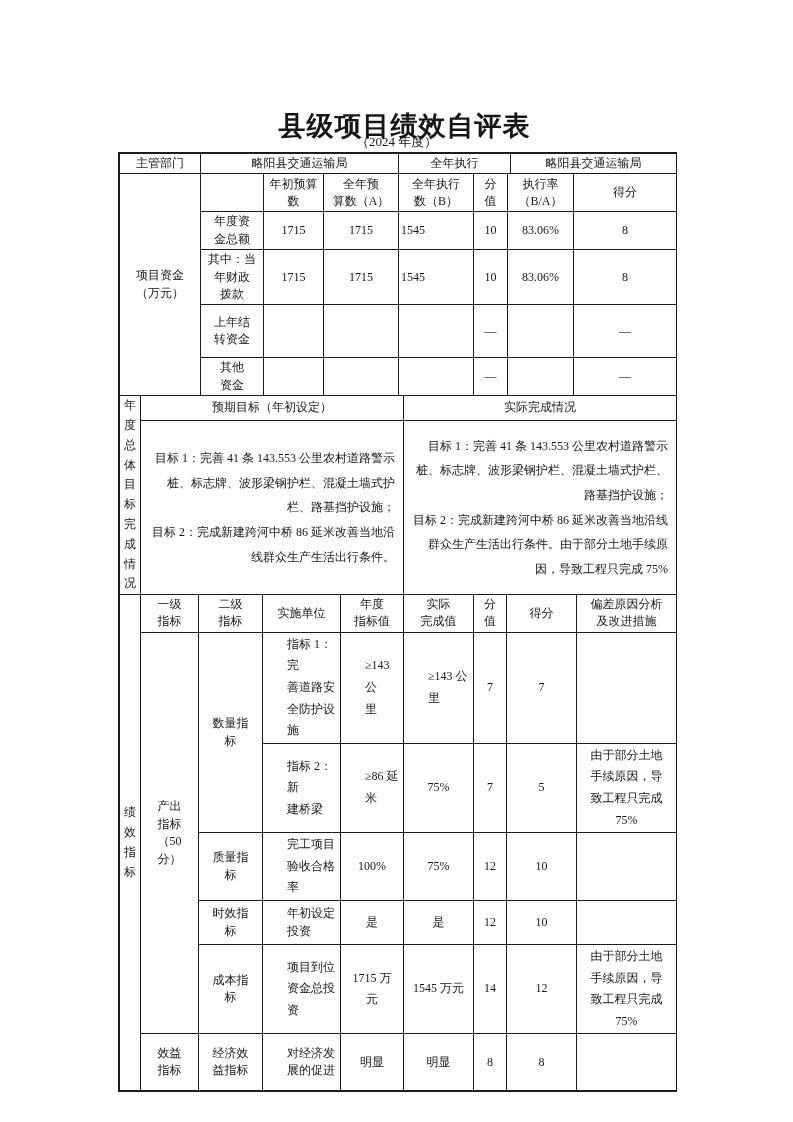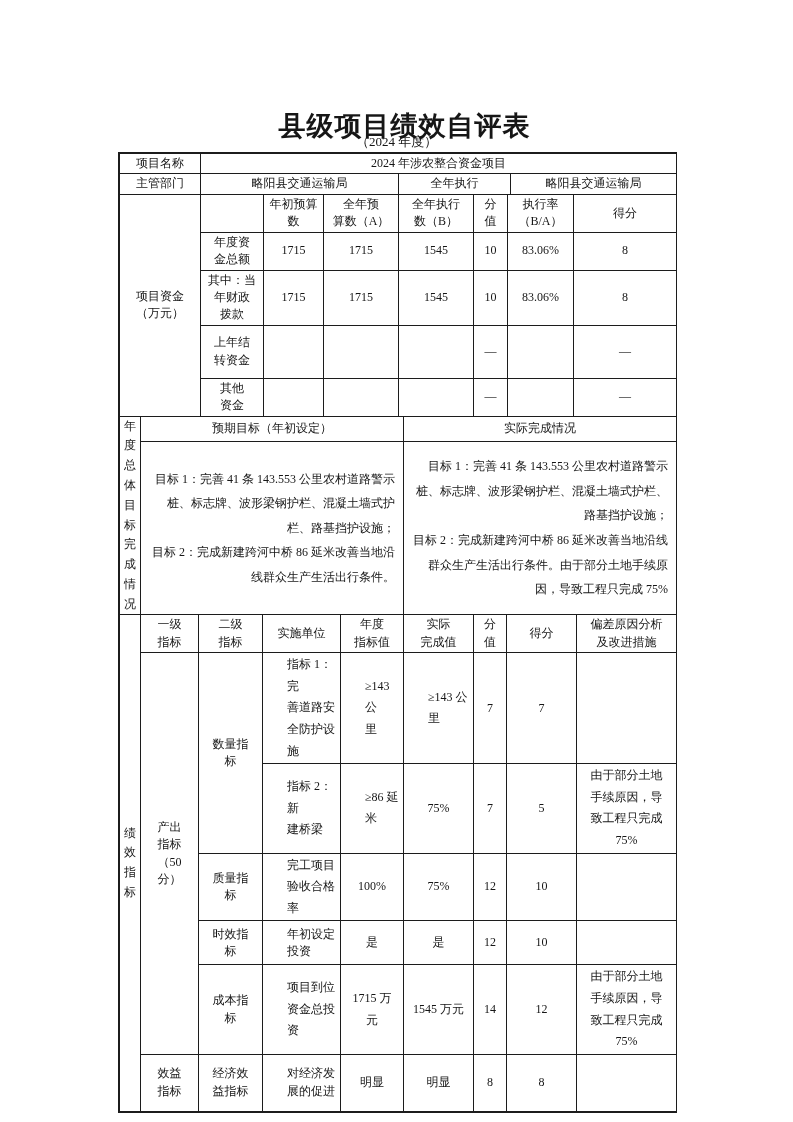--- a/index.html
+++ b/index.html
@@ -21,21 +21,21 @@
     border:1px solid #1c1c1c;
   }
   table{border-collapse:collapse;table-layout:fixed;width:557px;margin-top:-1px;}
   table.first{margin-top:0;}
   td{
     border:1px solid #1c1c1c;text-align:center;vertical-align:middle;
     font-size:12px;line-height:1.45;white-space:pre-line;padding:1px 2px;
     overflow:hidden;word-break:break-all;
   }
   .al{text-align:left;padding-left:24px;}
-  .ar{text-align:center;}
+  .ar{text-align:left;}
   .lh18{line-height:1.8;}
   .goal{line-height:2.05;padding:2px 8px;text-align:right;}
   .vert{line-height:1.65;padding:0;}
 </style>
 </head>
 <body>
 
 <div class="page">
 
   <h1 class="title">县级项目绩效自评表</h1>
@@ -44,24 +44,20 @@
   <div class="tables">
 
     <table class="first">
       <colgroup>
           <col style="width:81px">
           <col style="width:198px">
           <col style="width:112px">
           <col style="width:166px">
         </colgroup>
       <tbody>
-          <tr style="height:20px">
-        <td>项目名称</td>
-        <td colspan="3">2024 年涉农整合资金项目</td>
-      </tr>
       <tr style="height:20px">
         <td>主管部门</td>
         <td>略阳县交通运输局</td>
         <td>全年执行</td>
         <td>略阳县交通运输局</td>
       </tr>
     </tbody>
       </table>
 
     <table>

